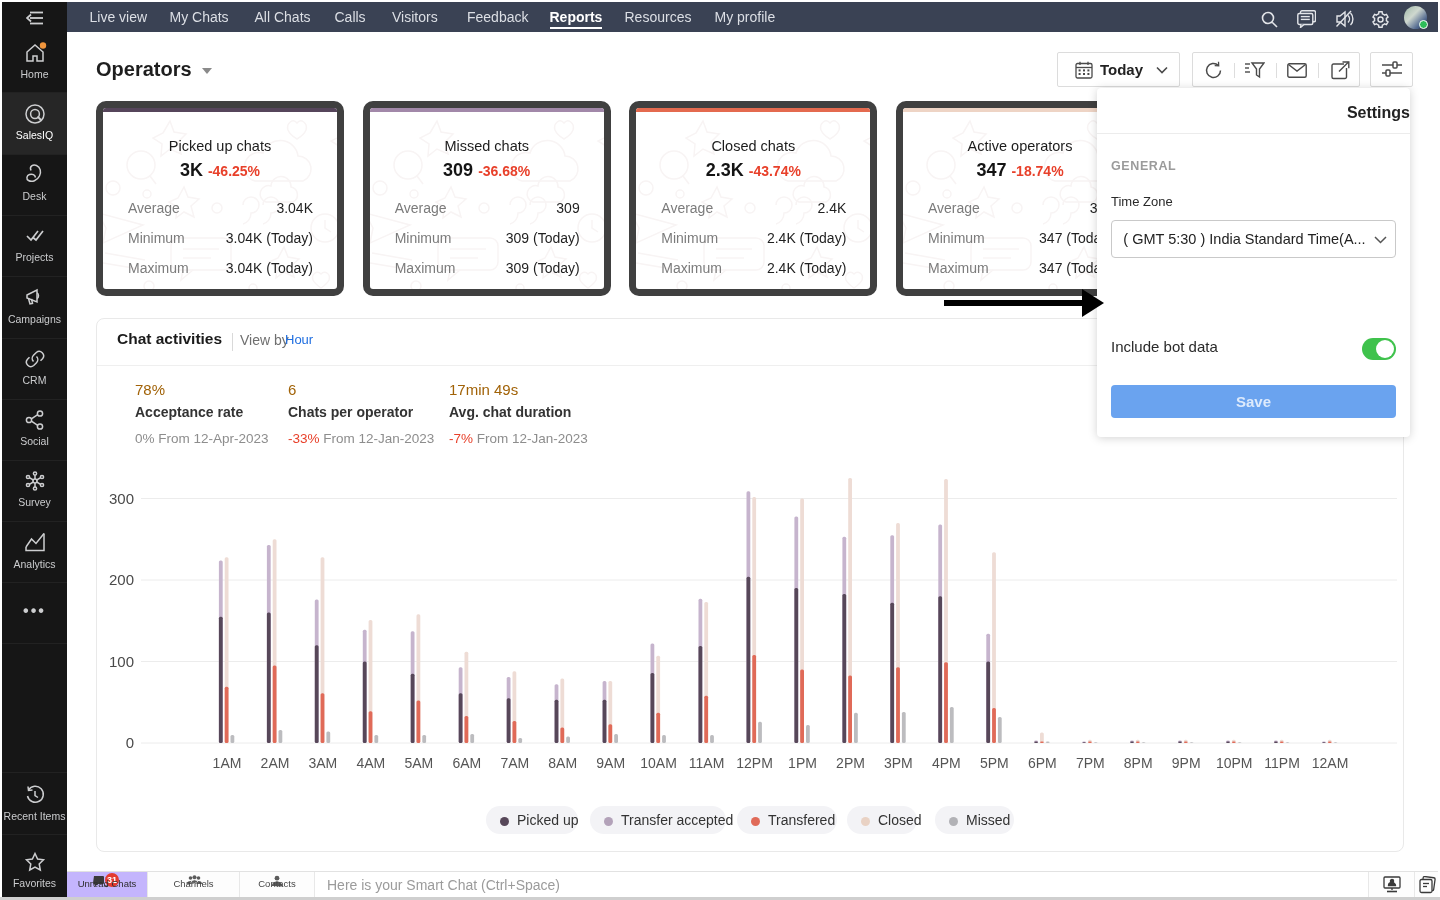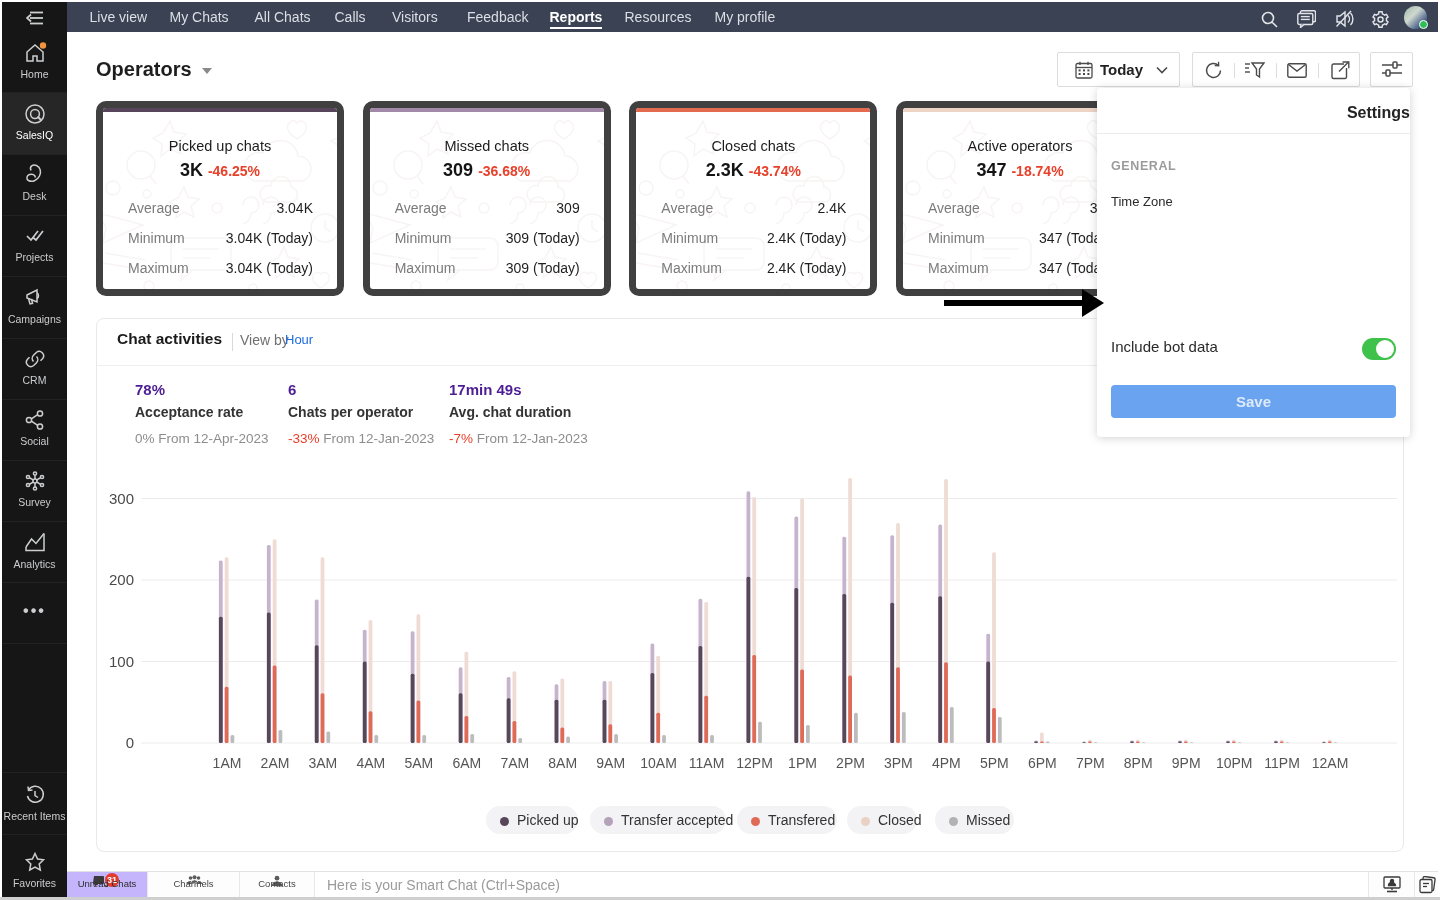--- a/index.html
+++ b/index.html
@@ -33,21 +33,21 @@
 .crv{float:right;color:#1f1f1f}
 .doodle{position:absolute;left:0;top:0;pointer-events:none}
 
 #panel{position:absolute;left:29px;top:286px;width:1308px;height:534px;border:1px solid #e9e9e9;border-radius:8px;background:#fff}
 #ptitle{position:absolute;left:20px;top:11px;font-size:15.5px;font-weight:bold;color:#1b1b1b}
 #pdiv{position:absolute;left:135px;top:14px;width:1px;height:18px;background:#d9d9d9}
 #pviewby{position:absolute;left:143px;top:13px;font-size:14px;color:#6f6f6f}
 #phour{position:absolute;left:188px;top:13px;font-size:13px;color:#1f6ee0}
 #phr{position:absolute;left:0;top:46px;width:1308px;height:1px;background:#efefef}
 .stat{position:absolute;top:62px}
-.stbig{font-size:15px;font-weight:bold;color:#4c1d95;height:23px}
+.stbig{font-size:15px;font-weight:normal;color:#a16207;height:23px}
 .stlab{font-size:14px;font-weight:bold;color:#333;height:27px}
 .stsub{font-size:13.5px;color:#8d8d8d}
 .stsub .neg{color:#e8402a}
 
 .pill{position:absolute;top:487px;height:28px;border-radius:14px;background:#f3f3f6;font-size:14px;color:#333;line-height:28px;white-space:nowrap}
 .pdot{display:inline-block;width:9px;height:9px;border-radius:50%;margin:0 8px 0 14px;vertical-align:-0.5px}
 
 #settings{position:absolute;left:1095px;top:86px;width:313px;height:349px;background:#fff;border-radius:4px;box-shadow:0 1px 10px rgba(0,0,0,0.18);z-index:50}
 #settings .title{position:absolute;left:0;top:16px;width:100%;text-align:right;font-size:16px;font-weight:bold;color:#222}
 #sethr{position:absolute;left:0;top:45px;width:313px;height:1px;background:#ececec}
@@ -618,20 +618,23 @@
             <line x1="5" y1="10.5" x2="9" y2="10.5"></line>
           </svg>
         </div>
       </div>
 </div>
 <div id="settings">
       <div class="title">Settings</div>
       <div id="sethr"></div>
       <div class="general">GENERAL</div>
       <div class="tzlab">Time Zone</div>
+      <div id="tzsel">( GMT 5:30 ) India Standard Time(A...<svg class="abs" style="left:262px;top:15px" width="13" height="8" viewBox="0 0 13 8" fill="none" stroke="#555" stroke-width="1.5">
+          <path d="M1 1 L6.5 6.5 L12 1"></path>
+        </svg></div>
       <div class="togrow" style="top:250px">Include bot data<div class="toggle">
           <div class="knob"></div>
         </div></div>
       <div id="savebtn">Save</div>
     </div>
 <div id="arrowshaft"></div>
 <div id="arrowhead"></div>
 </div>
 <div id="botedge"></div>
 

